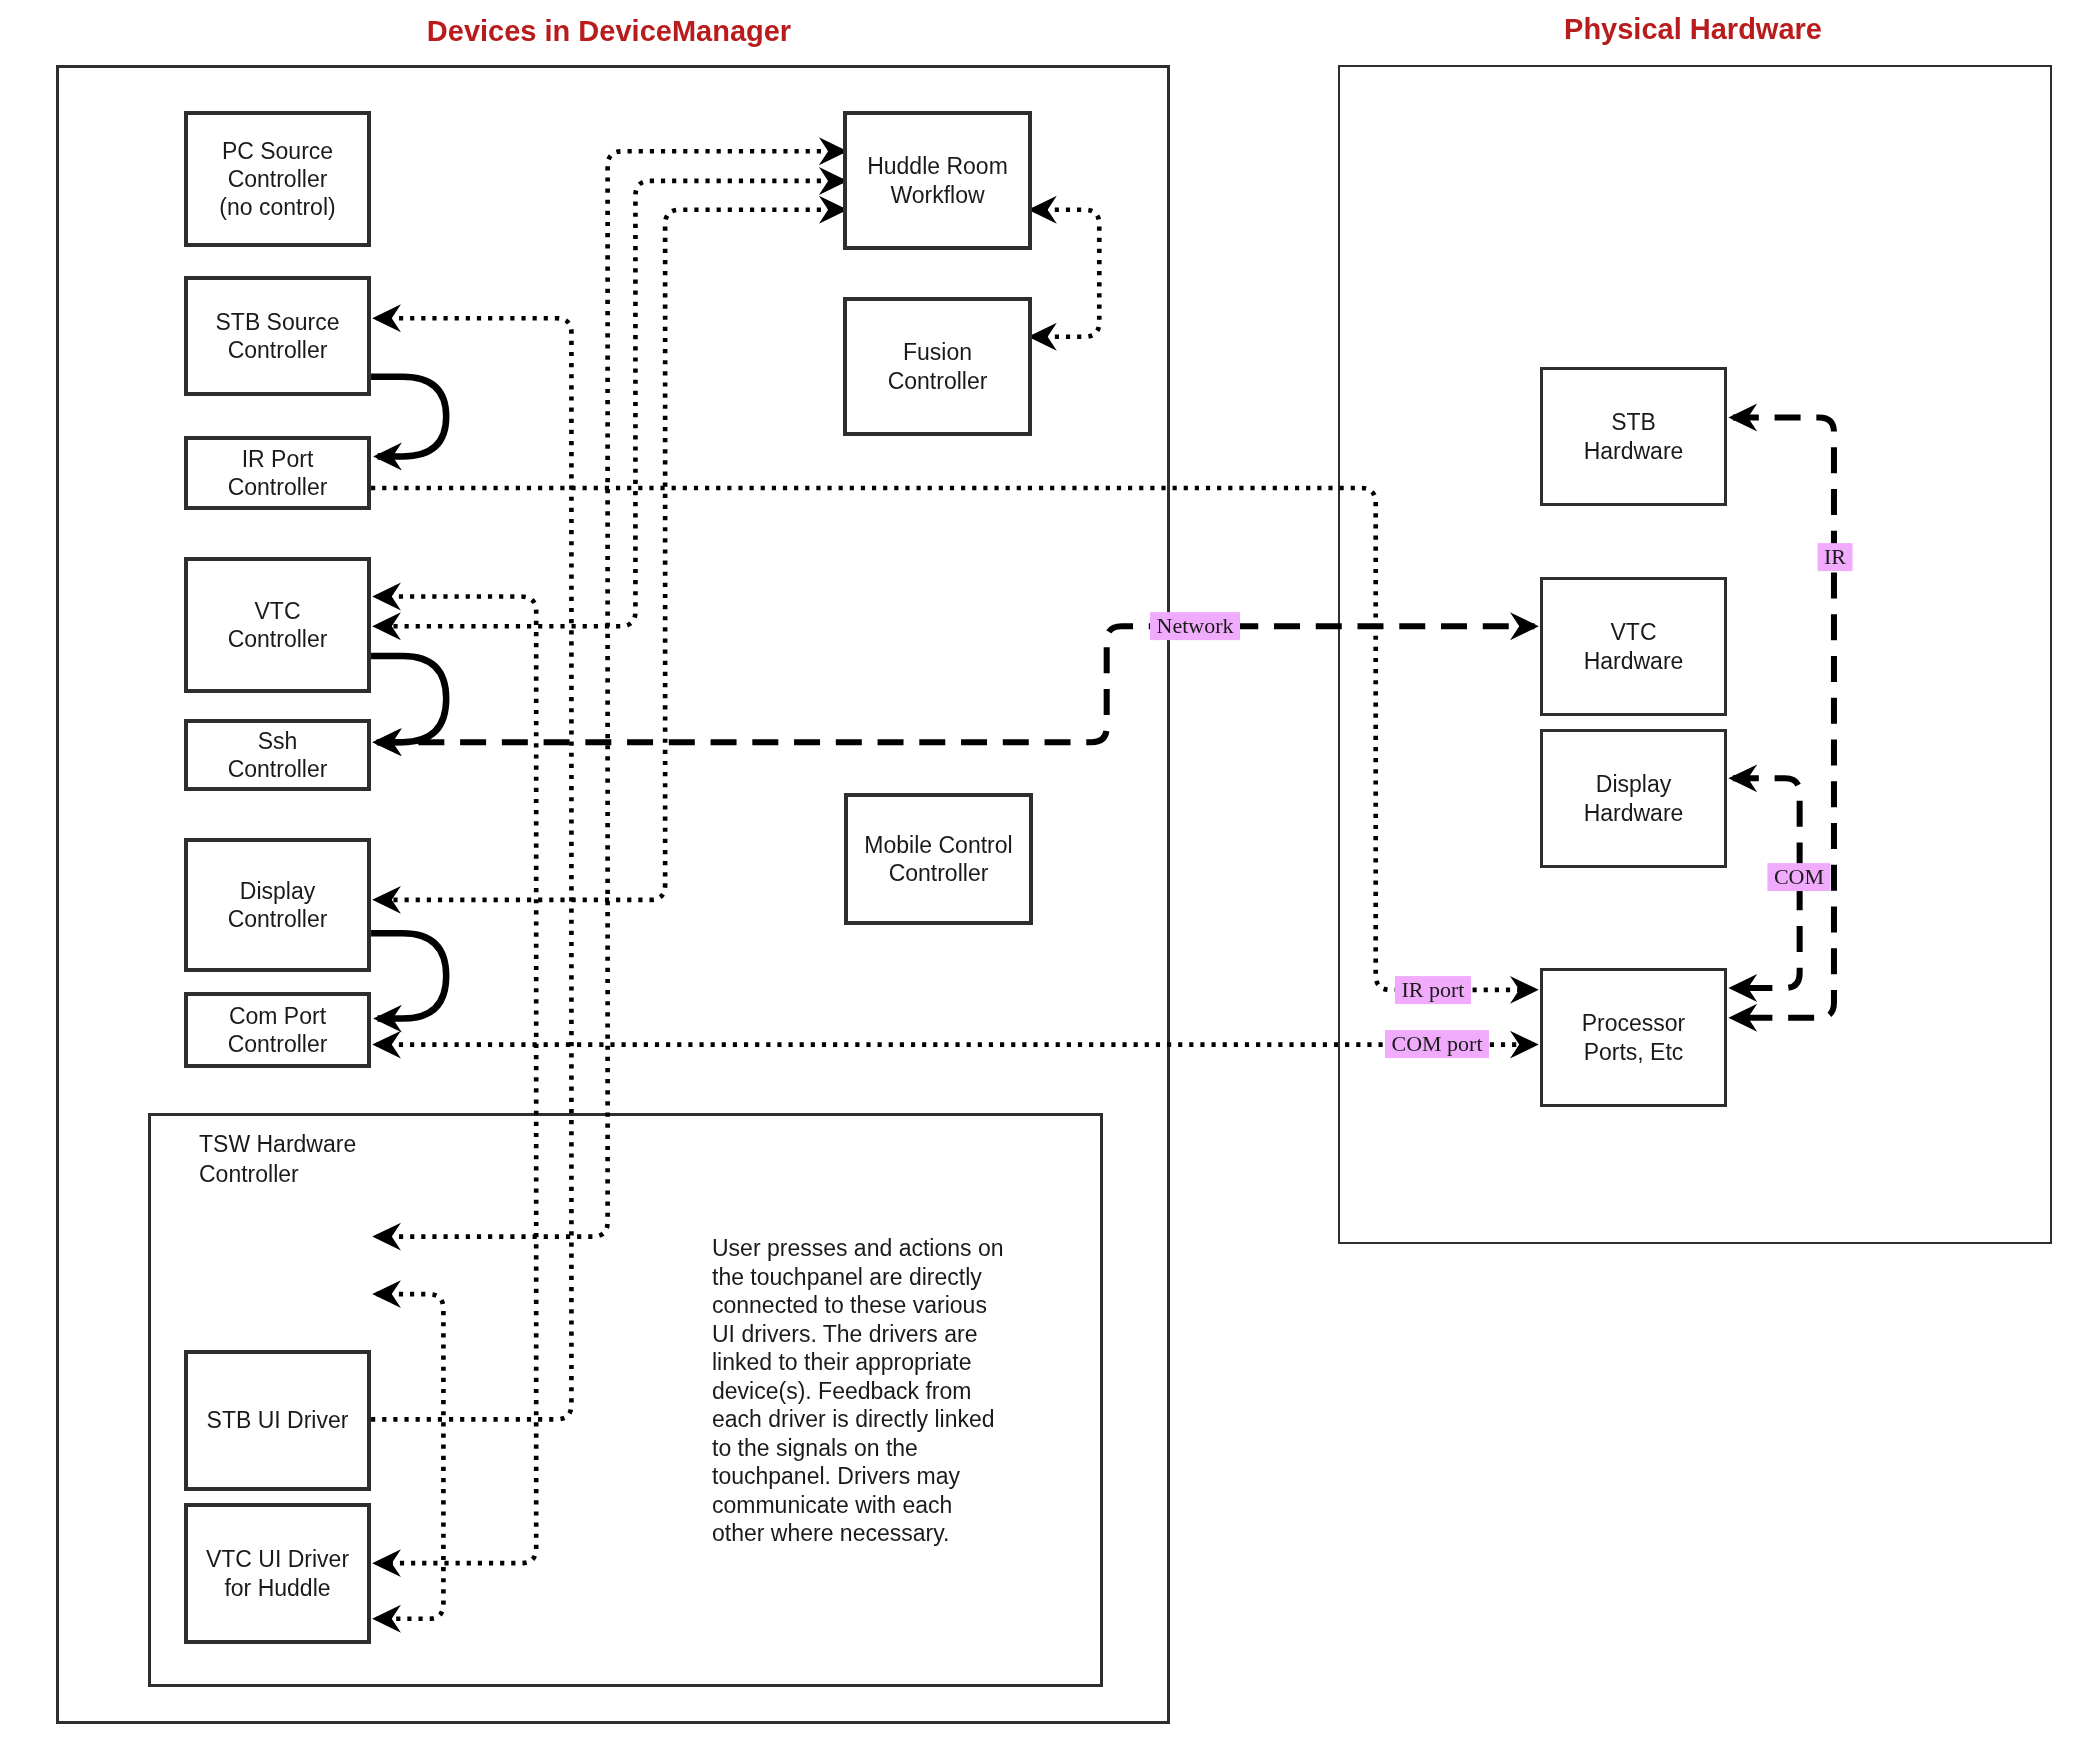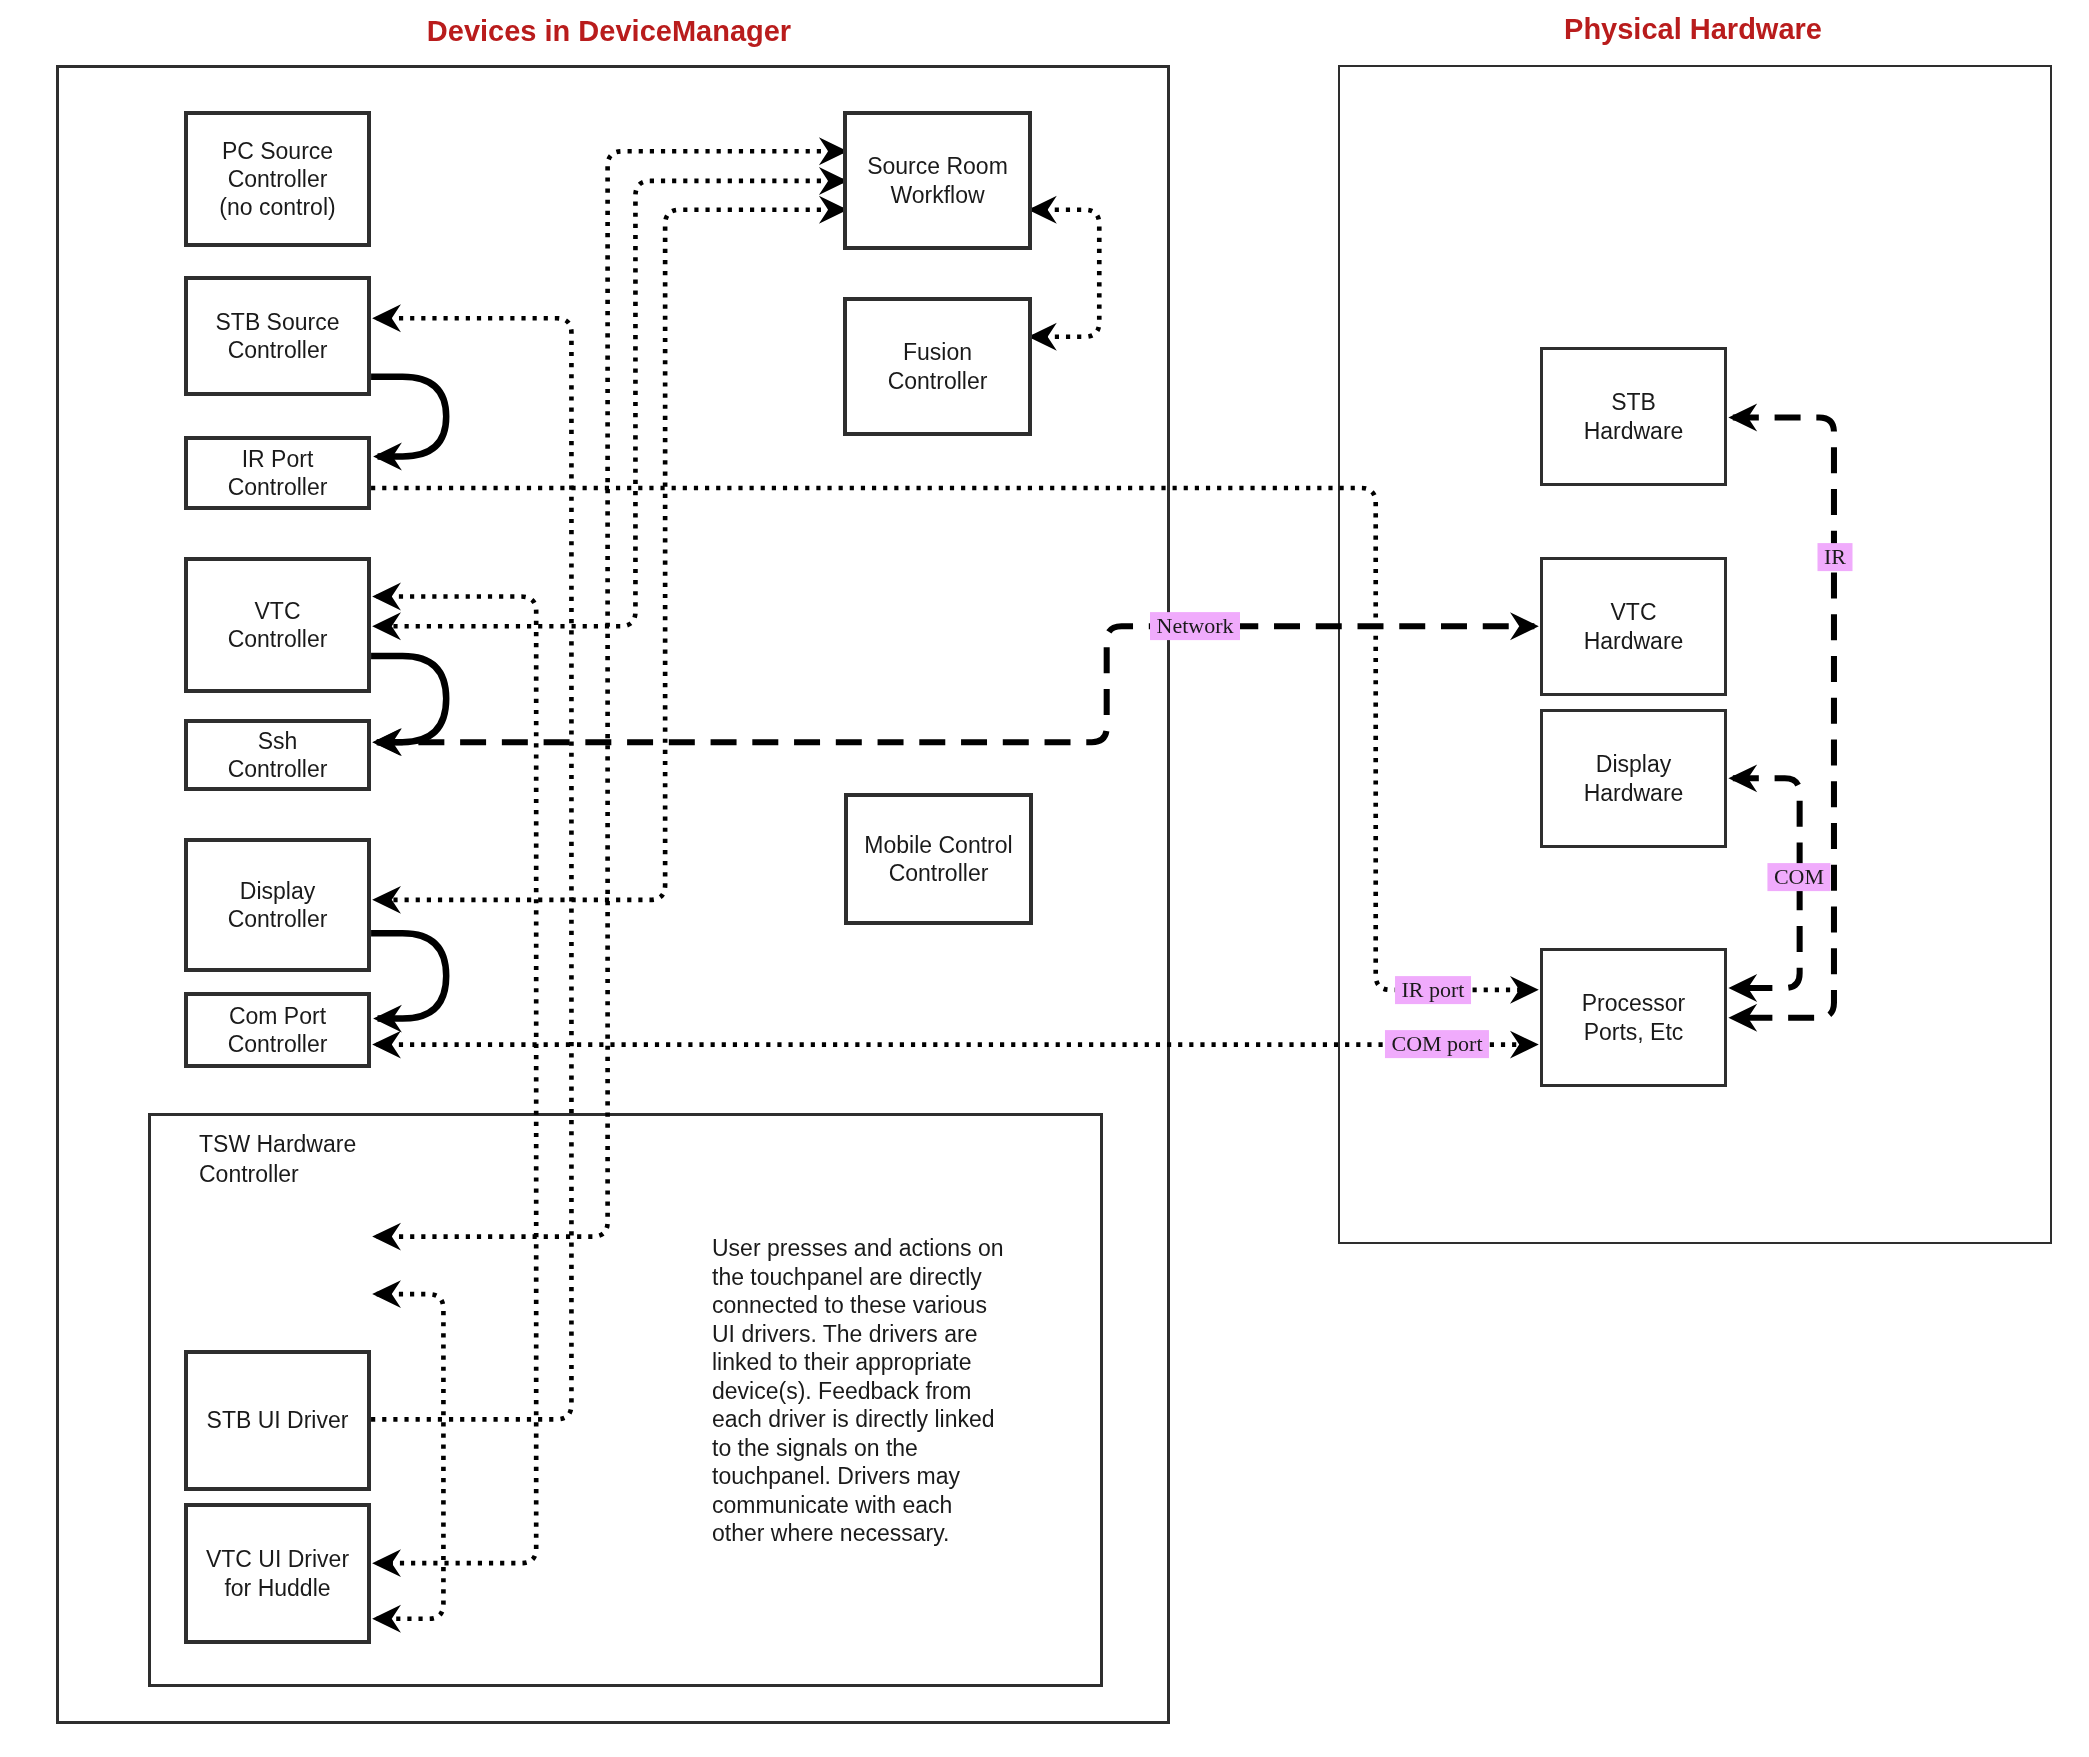--- a/index.html
+++ b/index.html
@@ -13,21 +13,21 @@
   .c-tsw{left:148px;top:1113px;width:949px;height:568px;border:3.7px solid #2e2e2e;}
   .title{
     position:absolute;transform:translateX(-50%);font-size:29px;font-weight:bold;
     white-space:nowrap;color:#b91c1c;
   }
   .node{
     position:absolute;box-sizing:border-box;background:#ffffff;border:4.6px solid #2e2e2e;
     display:flex;align-items:center;justify-content:center;text-align:center;
     font-size:23px;line-height:1.22;white-space:pre-line;z-index:3;
   }
-  .node.thin{border-width:3.7px;}
+  .node.thin{border-width:3.7px;margin-top:20px;}
   .svglayer{position:absolute;left:0;top:0;z-index:2;}
   .dot{stroke:#000;stroke-width:5;fill:none;stroke-dasharray:4.5 7.5;}
   .dash{stroke:#000;stroke-width:6.5;fill:none;stroke-dasharray:28 17;}
   .sol{stroke:#000;stroke-width:7;fill:none;}
   .linelabel{
     position:absolute;transform:translate(-50%,-50%);background:#f0abfc;
     font-size:22px;color:#1a1a1a;padding:0.9px 6.5px;white-space:nowrap;z-index:4;font-family:Liberation Serif, serif;
   }
   .tsw-label{
     position:absolute;left:170px;top:1130px;font-size:23px;line-height:1.3;
@@ -103,21 +103,21 @@
 Controller</div>
   <div class="node" style="left:184px;top:557px;width:187px;height:136px">VTC
 Controller</div>
   <div class="node" style="left:184px;top:719px;width:187px;height:72px">Ssh
 Controller</div>
   <div class="node" style="left:184px;top:838px;width:187px;height:134px">Display
 Controller</div>
   <div class="node" style="left:184px;top:992px;width:187px;height:76px">Com Port
 Controller</div>
 
-  <div class="node" style="left:843px;top:111px;width:189px;height:139px">Source Room
+  <div class="node" style="left:843px;top:111px;width:189px;height:139px">Huddle Room
 Workflow</div>
   <div class="node" style="left:843px;top:297px;width:189px;height:139px">Fusion
 Controller</div>
   <div class="node" style="left:844px;top:793px;width:189px;height:132px">Mobile Control
 Controller</div>
 
   <div class="node" style="left:184px;top:1503px;width:187px;height:141px">VTC UI Driver
 for Huddle</div>
   <div class="node" style="left:184px;top:1350px;width:187px;height:141px">STB UI Driver</div>
   <div class="note">User presses and actions on

